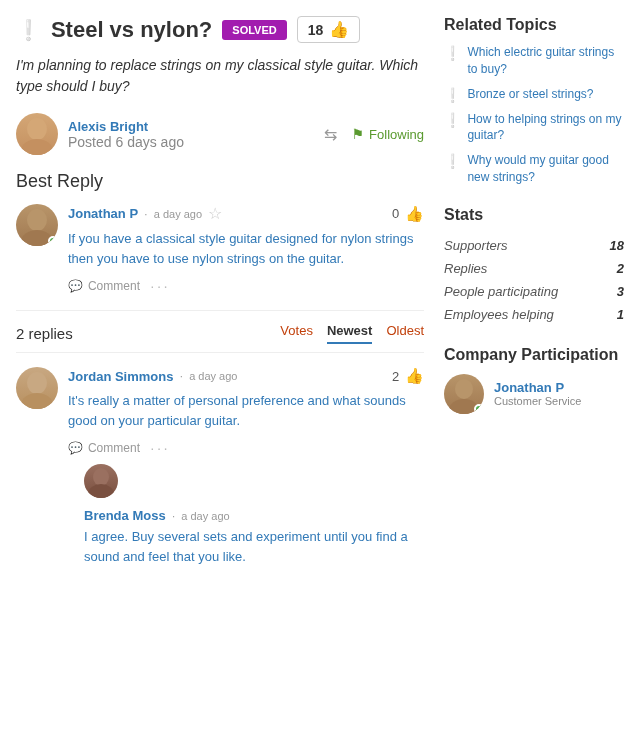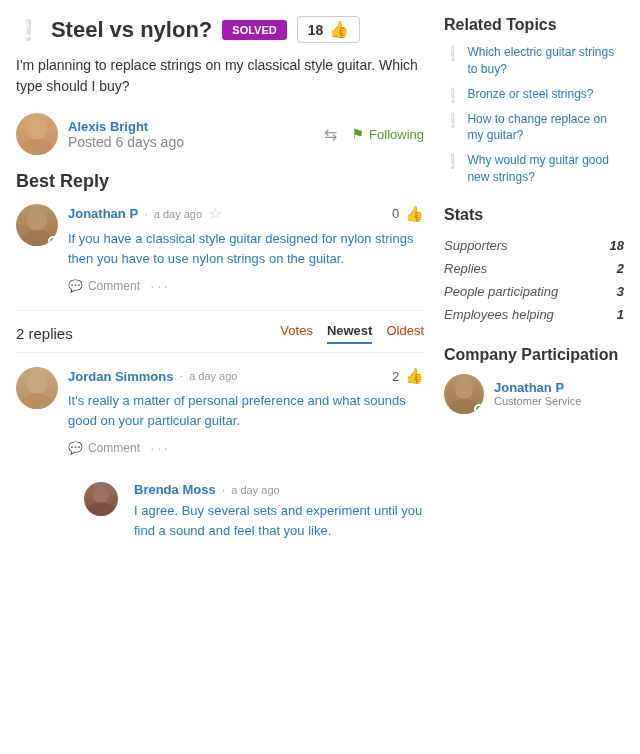--- a/index.html
+++ b/index.html
@@ -11,35 +11,35 @@
     
     .title-row { display: flex; align-items: center; gap: 10px; margin-bottom: 12px; }
     .title-icon { color: #e74c3c; font-size: 20px; font-weight: bold; }
     .page-title { font-size: 22px; font-weight: bold; color: #333; }
     .solved-badge { background: #a21caf; color: #fff; font-size: 11px; font-weight: bold; padding: 4px 10px; border-radius: 3px; }
     .vote-box { display: flex; align-items: center; gap: 6px; border: 1px solid #ccc; border-radius: 4px; padding: 3px 10px; font-size: 14px; color: #333; }
     .vote-count { font-weight: bold; }
     .thumb-icon { color: #aaa; font-size: 16px; }
 
     
-    .question-body { font-size: 14px; color: #333; margin-bottom: 16px; line-height: 1.5; }
+    .question-body { font-size: 14px; color: #333; margin-bottom: 16px; line-height: 1.5; font-style: italic; }
 
     
     .author-row { display: flex; align-items: center; justify-content: space-between; margin-bottom: 16px; }
     .author-left { display: flex; align-items: center; gap: 10px; }
     .avatar { width: 42px; height: 42px; border-radius: 50%; background: #ccc; overflow: hidden; display: flex; align-items: center; justify-content: center; }
     .author-name { font-size: 13px; color: #337ab7; font-weight: bold; }
     .author-meta { font-size: 14px; color: #888; }
     .author-actions { display: flex; align-items: center; gap: 14px; }
     .share-icon { color: #999; font-size: 16px; cursor: pointer; }
     .follow-btn { display: flex; align-items: center; gap: 5px; color: #5a9a2f; font-size: 13px; cursor: pointer; }
     .flag-icon { color: #5a9a2f; font-size: 14px; }
 
     
-    .section-header { font-size: 18px; font-weight: bold; color: #333; margin-bottom: 12px; }
+    .section-header { font-size: 18px; font-weight: normal; color: #333; margin-bottom: 12px; }
 
     
     .reply-card { display: flex; gap: 10px; margin-bottom: 16px; }
     .reply-avatar { width: 42px; height: 42px; border-radius: 50%; background: #ccc; overflow: hidden; flex-shrink: 0; position: relative; }
     .online-dot { width: 10px; height: 10px; border-radius: 50%; background: #4caf50; border: 2px solid #fff; position: absolute; bottom: 0; right: 0; }
     .reply-content { flex: 1; }
     .reply-header { display: flex; align-items: center; justify-content: space-between; margin-bottom: 6px; }
     .reply-author { font-size: 13px; color: #337ab7; font-weight: bold; }
     .reply-time { font-size: 11px; color: #999; margin-left: 6px; }
     .star-icon { color: #ccc; font-size: 16px; margin-left: 6px; cursor: pointer; }
@@ -51,21 +51,21 @@
     .more-btn { color: #bbb; font-size: 14px; cursor: pointer; letter-spacing: 2px; }
 
     
     .replies-header { display: flex; align-items: center; justify-content: space-between; margin-bottom: 14px; border-bottom: 1px solid #eee; padding-bottom: 8px; }
     .replies-count { font-size: 15px; font-weight: normal; color: #333; }
     .sort-tabs { display: flex; gap: 14px; }
     .sort-tab { font-size: 13px; color: #c2410c; cursor: pointer; padding-bottom: 4px; }
     .sort-tab.active { color: #333; font-weight: bold; border-bottom: 2px solid #337ab7; }
 
     
-    .nested-reply { margin-left: 16px; display: flex; gap: 16px; margin-top: 26px; }
+    .nested-reply { margin-left: 16px; display: flex; gap: 10px; margin-top: 8px; flex-direction: column; }
     .nested-avatar { width: 34px; height: 34px; border-radius: 50%; background: #ccc; overflow: hidden; flex-shrink: 0; }
     .nested-content { flex: 1; }
     .nested-header { display: flex; align-items: center; margin-bottom: 4px; }
     .nested-author { font-size: 13px; color: #337ab7; font-weight: bold; }
     .nested-time { font-size: 11px; color: #999; margin-left: 6px; }
     .nested-text { font-size: 13px; color: #337ab7; line-height: 1.5; }
 
     
     .sidebar-section { margin-bottom: 20px; }
     .sidebar-title { font-size: 16px; font-weight: bold; color: #333; margin-bottom: 10px; }
@@ -236,21 +236,21 @@
         <div class="related-item">
           <span class="related-bullet">❕</span>
           <span class="related-link">Which electric guitar strings to buy?</span>
         </div>
         <div class="related-item">
           <span class="related-bullet">❕</span>
           <span class="related-link">Bronze or steel strings?</span>
         </div>
         <div class="related-item">
           <span class="related-bullet">❕</span>
-          <span class="related-link">How to change replace on my guitar?</span>
+          <span class="related-link">How to helping strings on my guitar?</span>
         </div>
         <div class="related-item">
           <span class="related-bullet">❕</span>
           <span class="related-link">Why would my guitar good new strings?</span>
         </div>
       </div>
     </div>
 
     <div class="sidebar-section">
       <div class="sidebar-title">Stats</div>

